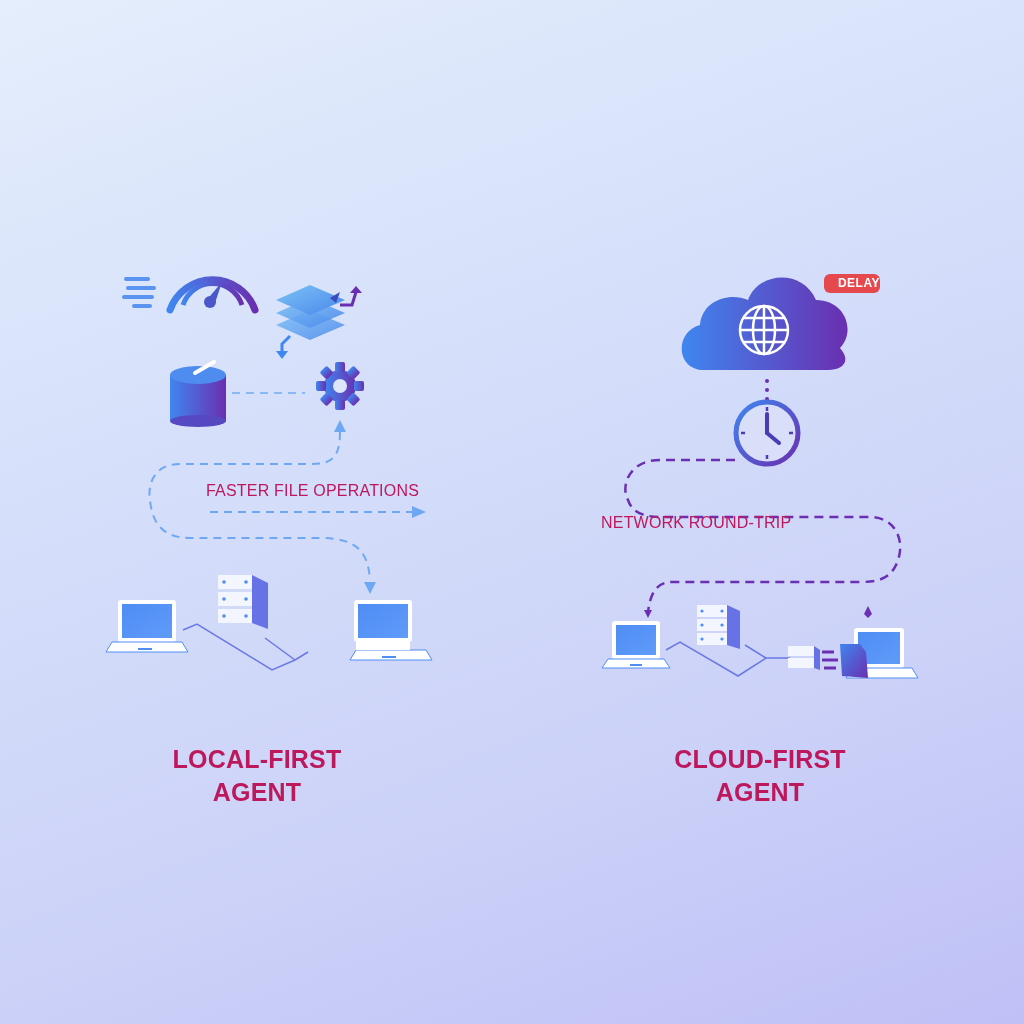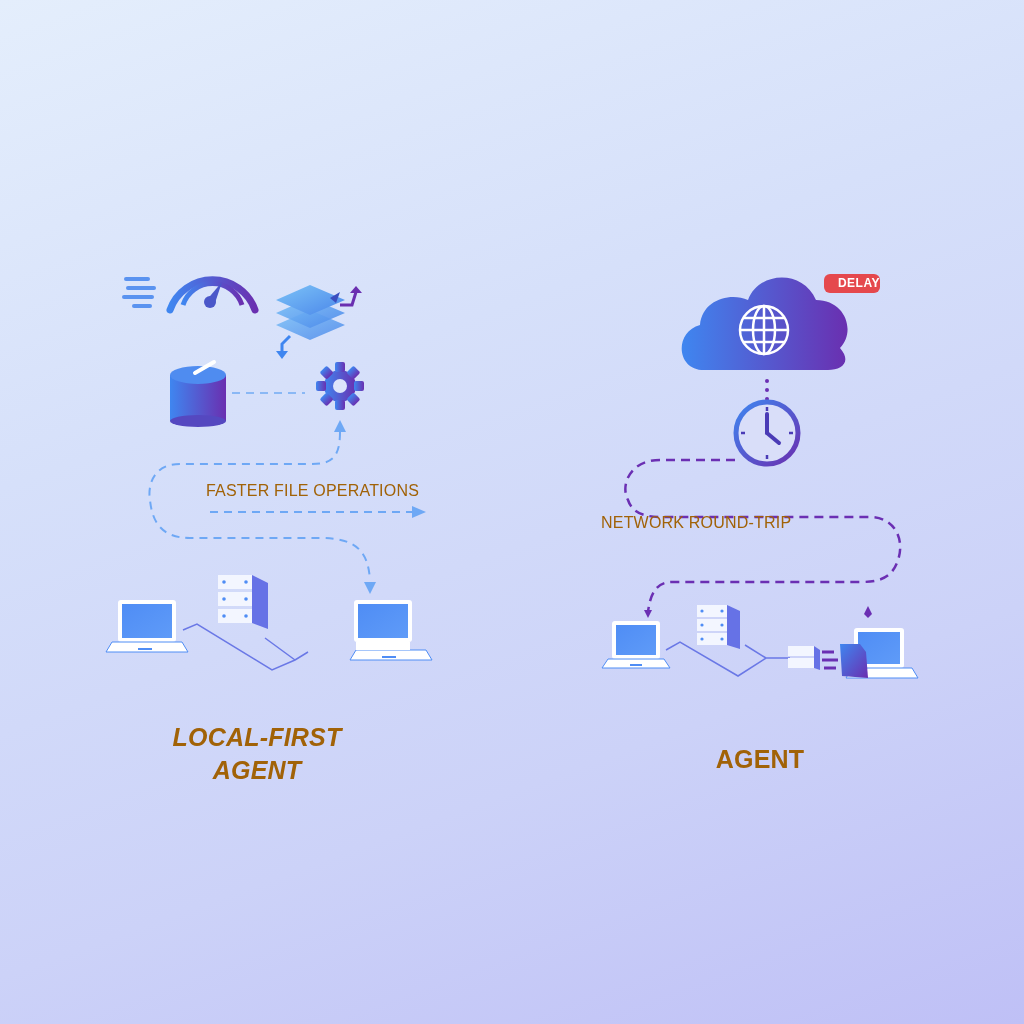--- a/index.html
+++ b/index.html
@@ -3,21 +3,21 @@
 <meta charset="utf-8">
 <style>
   html, body { margin: 0; padding: 0; }
   body {
     width: 1024px; height: 1024px; overflow: hidden; position: relative;
     background: linear-gradient(160deg, #e4eefc 0%, #d6e0fa 35%, #ccd2f8 70%, #bfc0f6 100%);
     font-family: "Liberation Sans", sans-serif;
   }
   svg.scene { position: absolute; left: 0; top: 0; width: 1024px; height: 1024px; }
   .label {
-    position: absolute; color: #a16207; font-family: "Liberation Sans", sans-serif;
+    position: absolute; color: #be185d; font-family: "Liberation Sans", sans-serif;
     letter-spacing: 0.2px; white-space: nowrap;
   }
   .path-label { font-size: 16px; }
   .title {
     font-size: 25px; font-weight: bold; text-align: center; line-height: 33px;
     width: 260px;
   }
   .badge {
     position: absolute; left: 824px; top: 274px; width: 56px; height: 19px;
     background: #e5484d; color: #fff; font-size: 12px; font-weight: bold;
@@ -198,19 +198,20 @@
   </g>
   <g>
     <path d="M840 644 L860 644 L866 652 L868 678 L842 676 Z" fill="url(#bpv)"></path>
   </g>
 </svg>
 
 <div class="label path-label" style="left:206px; top:482px;">FASTER FILE OPERATIONS</div>
 <div class="label path-label" style="left:601px; top:514px;">NETWORK ROUND-TRIP</div>
 <div class="badge">DELAY</div>
 
-<div class="label title" style="left:127px; top:721px;font-style:italic;">
+<div class="label title" style="left:127px; top:743px;">
   <div>LOCAL-FIRST</div>
   <div>AGENT</div>
 </div>
 <div class="label title" style="left:630px; top:743px;">
+  <div>CLOUD-FIRST</div>
   <div>AGENT</div>
 </div>
 
 </body></html>

